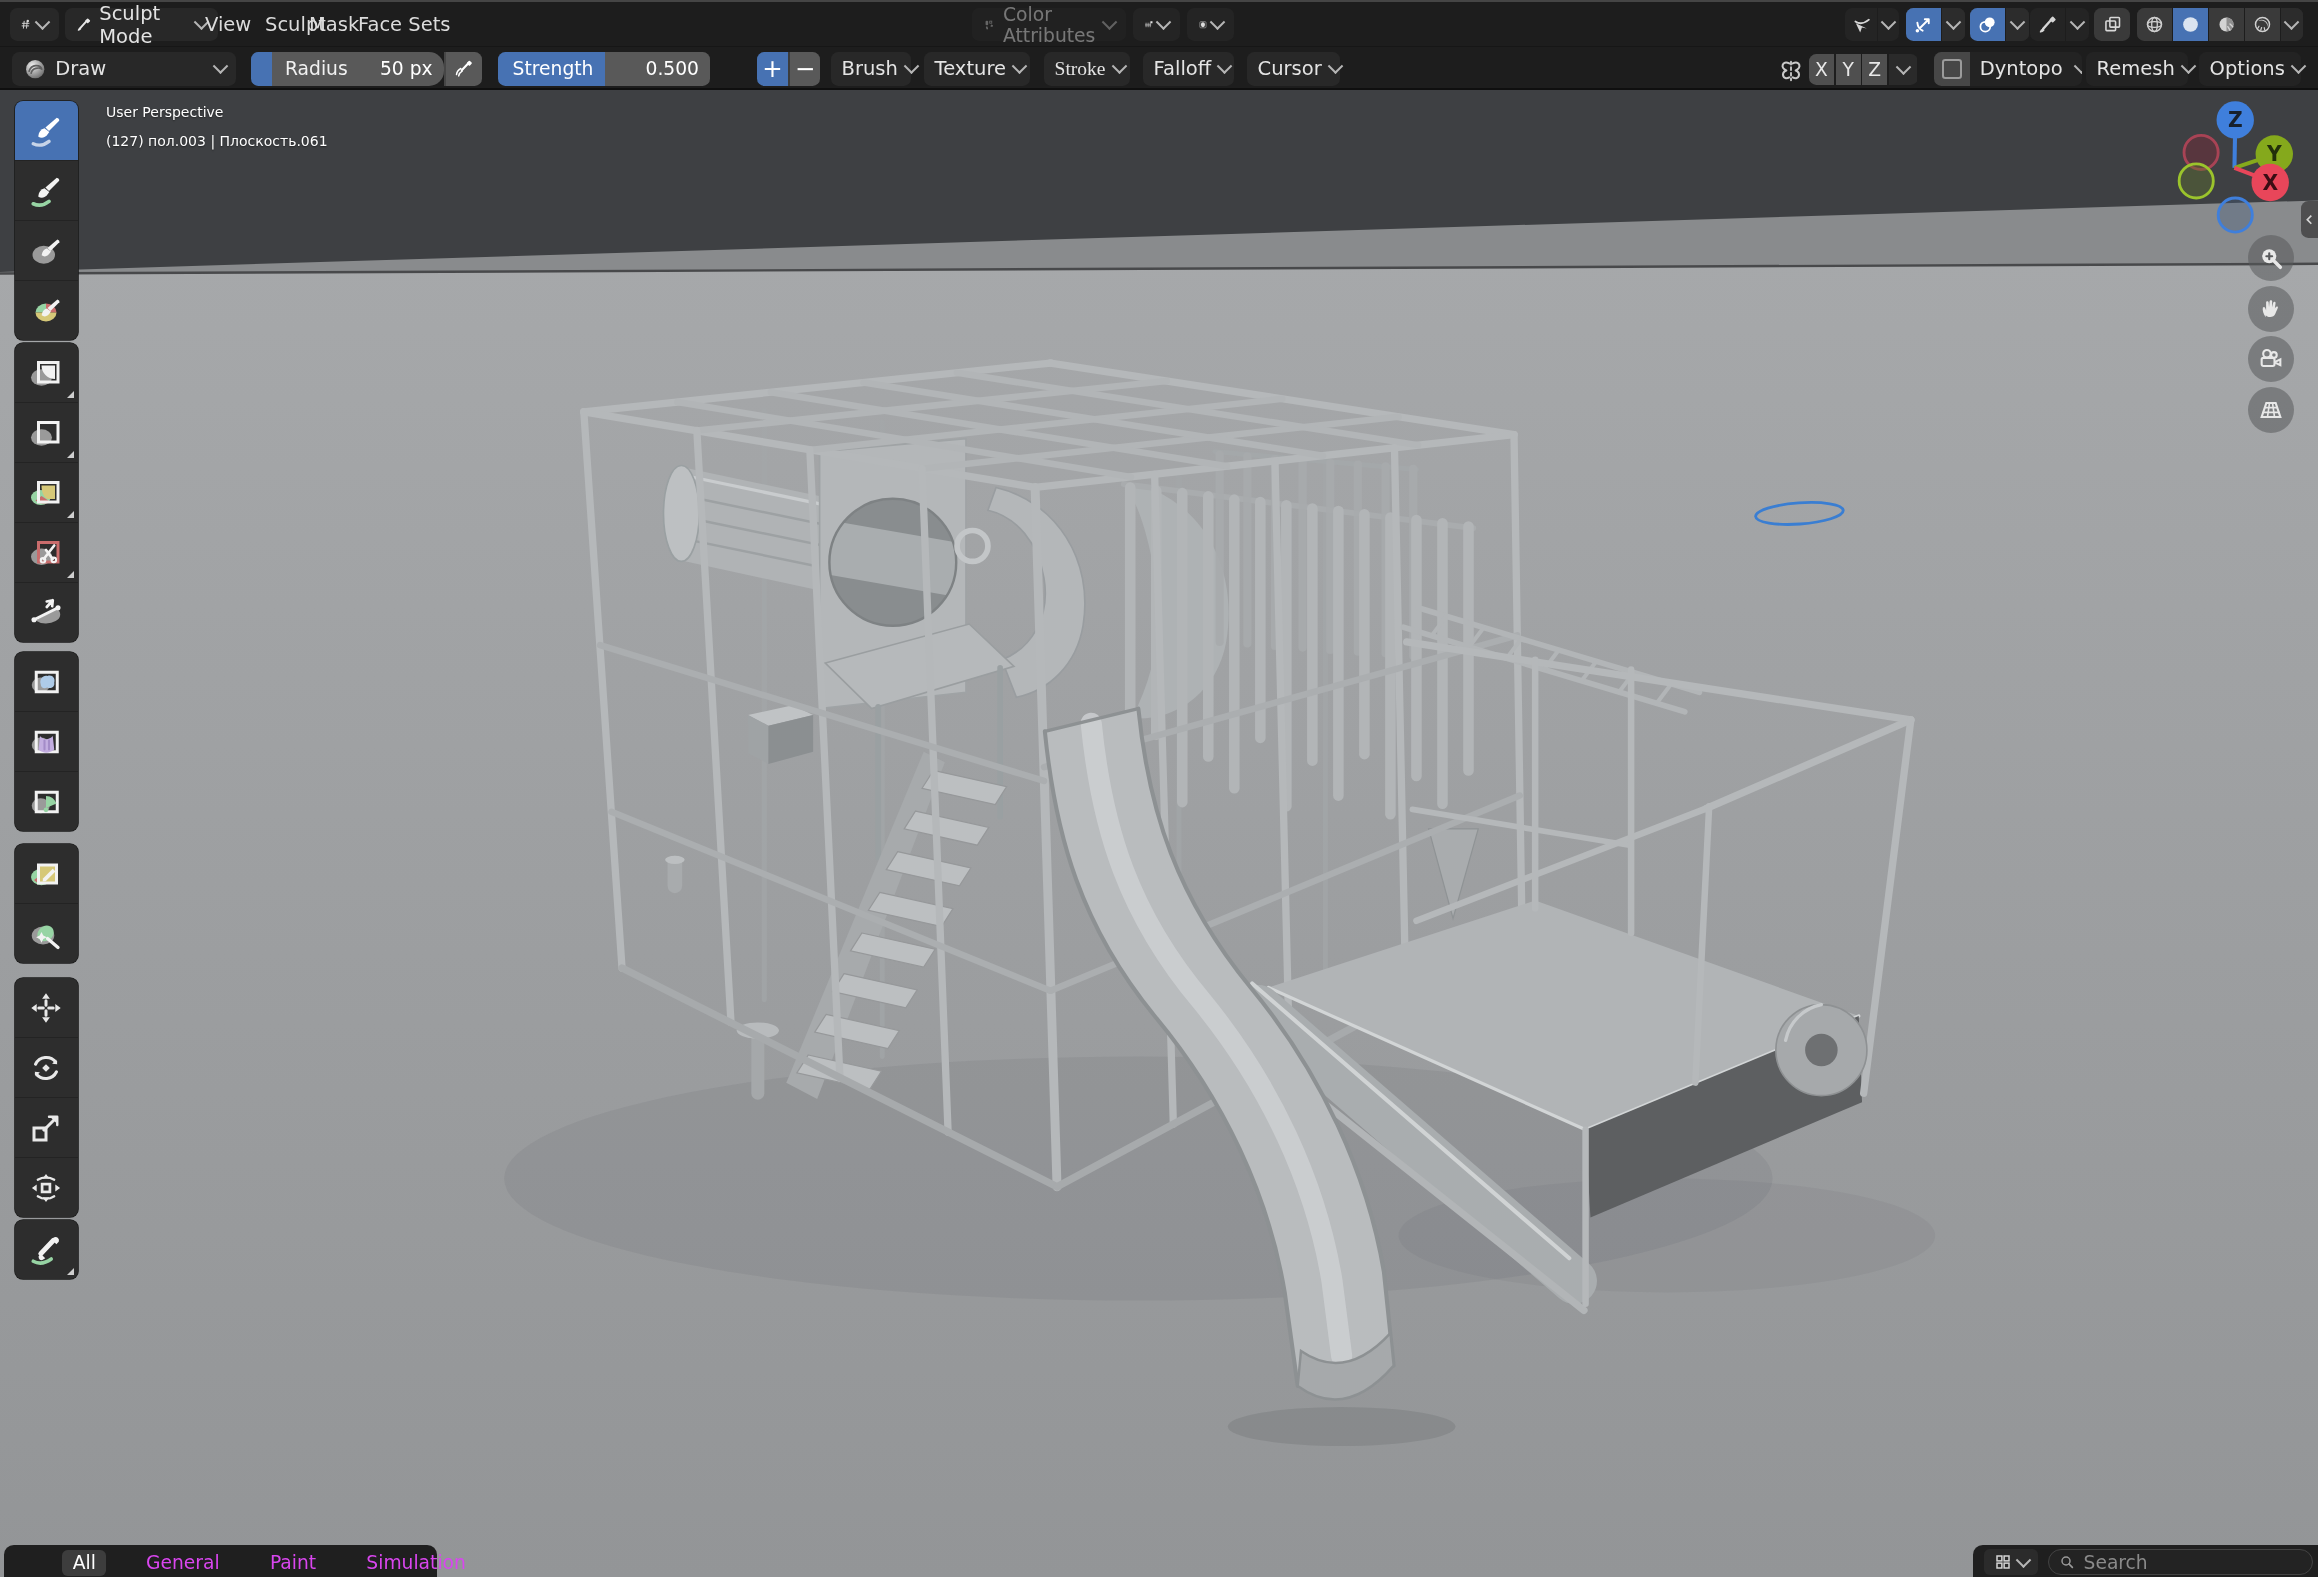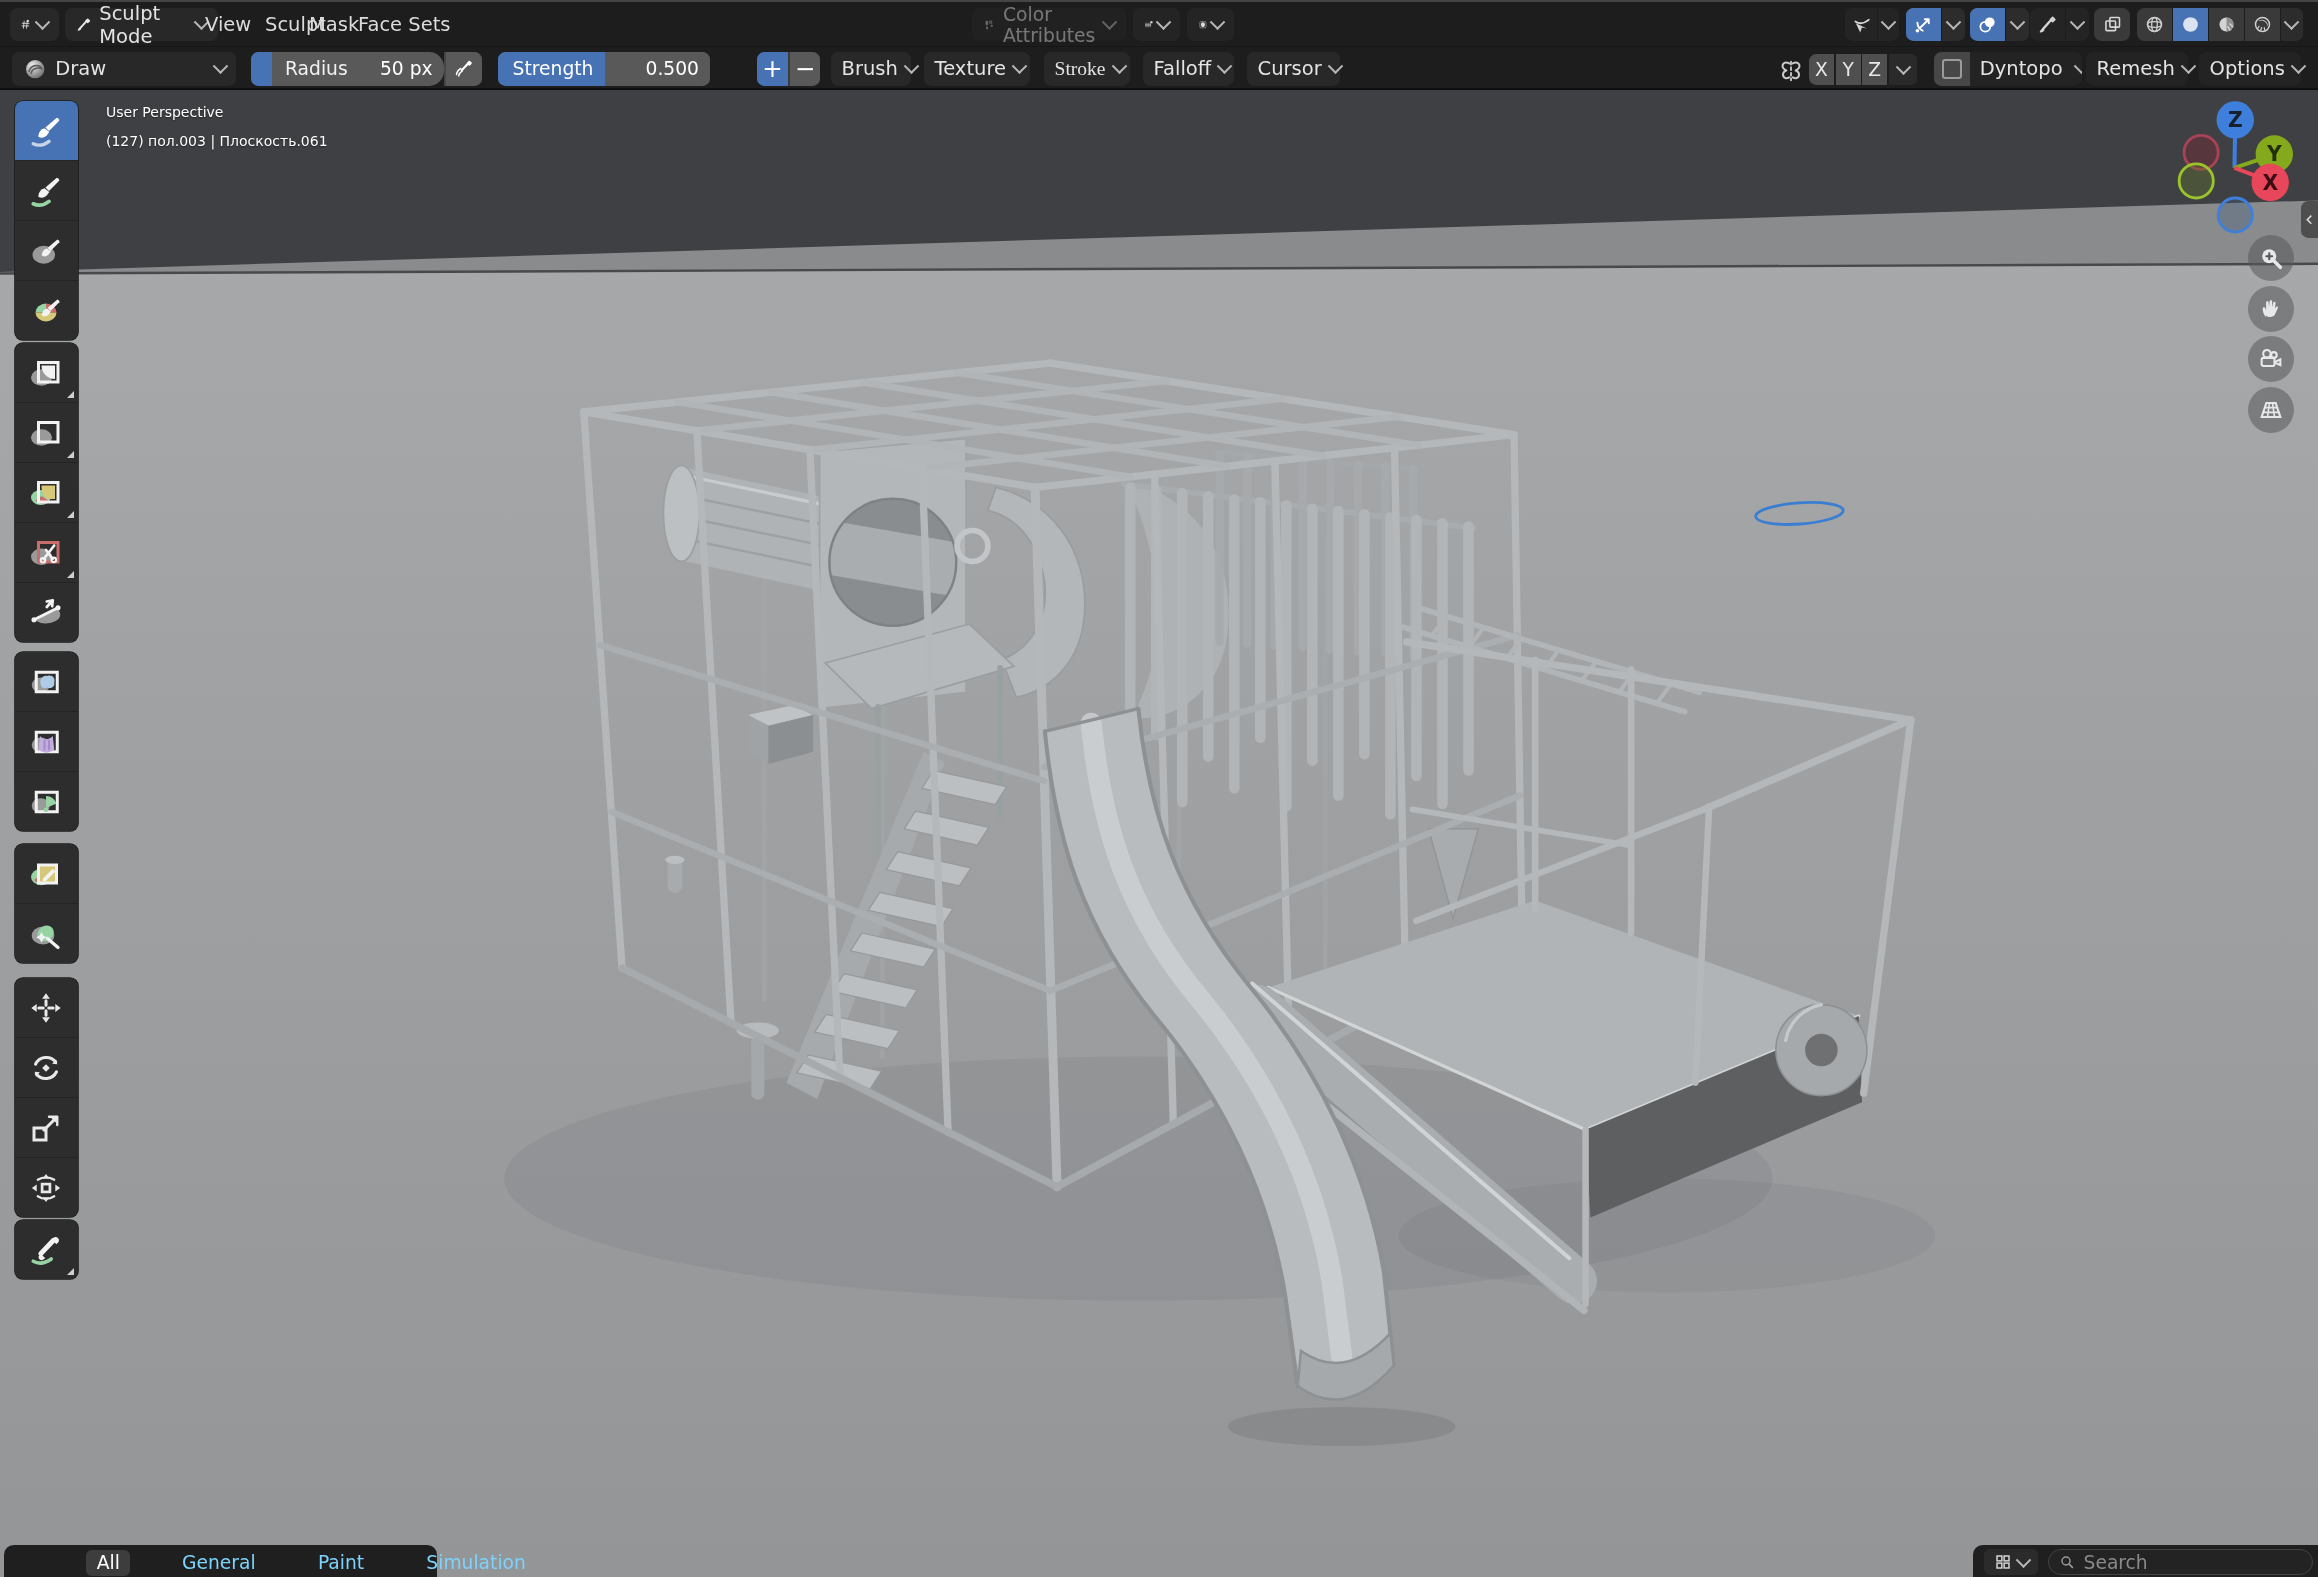--- a/index.html
+++ b/index.html
@@ -33,21 +33,21 @@
   #scene{position:absolute;left:0;top:0;}
   .ovl{position:absolute;left:106px;font-size:14px;color:#ffffff;text-shadow:0 0.8px 1.6px rgba(0,0,0,.45);z-index:3;}
   .navbtn{position:absolute;width:46px;height:46px;border-radius:50%;background:rgba(88,89,91,.55);
           display:flex;align-items:center;justify-content:center;z-index:4;}
   .sidetab{position:absolute;left:2301px;top:112px;width:18px;height:37px;background:rgba(30,30,30,.55);
            border-radius:7.3px 0 0 7.3px;display:flex;align-items:center;justify-content:center;color:#d5d5d5;font-size:16.3px;z-index:4;}
   
   .shelf{position:absolute;top:1456px;height:32px;background:#1f1f1f;display:flex;align-items:flex-start;z-index:6;box-sizing:border-box;}
   #shelfL{left:4.1px;width:433px;border-radius:9.8px 9.8px 0 0;padding:4.9px 0 0 21px;gap:31px;}
   #shelfR{left:1973px;width:346px;border-radius:9.8px 0 0 0;padding:4.1px 6.5px 0 11.4px;gap:9.8px;}
-  .stab{font-size:18.7px;color:#7dd3fc;padding:2.4px 10.6px;border-radius:5.7px;line-height:21px;}
+  .stab{font-size:18.7px;color:#d946ef;padding:2.4px 10.6px;border-radius:5.7px;line-height:21px;}
   .stab.on{background:#3d3d3d;color:#ffffff;}
   .searchbox{flex:1;height:26px;background:#232323;border:1.6px solid #434343;border-radius:14px;display:flex;align-items:center;padding:0 9.8px;gap:6.5px;box-sizing:border-box;}
   .searchbox input{background:transparent;border:none;outline:none;color:#cfcfcf;font-size:18.7px;width:100%;font-family:inherit;}
   .searchbox input::placeholder{color:#8a8a8a;}
   svg{display:block;}
   .s{stroke-linecap:round;stroke-linejoin:round;fill:none;}
 </style>
 </head>
 <body>
 
@@ -731,21 +731,21 @@
   <div class="sidetab">
     <svg width="11.4" height="11.4" viewBox="0 0 14 14">
         <path d="M9 2 L4 7 L9 12" fill="none" stroke="#d5d5d5" stroke-width="2"></path>
       </svg>
   </div>
 
   <div class="shelf" id="shelfL">
     <svg style="margin-top:3.3px" width="21" height="18" viewBox="0 0 26 22">
       <path d="M2 4h22M2 11h22M2 18h22" stroke="#d5d5d5" stroke-width="2.4"></path>
     </svg>
-    <div style="display:flex;gap:41px;margin-left:30px;">
+    <div style="display:flex;gap:29px;margin-left:6px;">
       <div class="stab on"><span>All</span></div>
       <div class="stab"><span>General</span></div>
       <div class="stab"><span>Paint</span></div>
       <div class="stab"><span>Simulation</span></div>
     </div>
   </div>
   <div class="shelf" id="shelfR">
     <div style="width:54px;height:26px;background:#2b2b2b;border-radius:5.7px;display:flex;align-items:center;justify-content:center;gap:5.7px;flex:0 0 auto;">
       <svg width="18" height="18" viewBox="0 0 24 24">
         <g fill="none" stroke="#d5d5d5" stroke-width="2">

